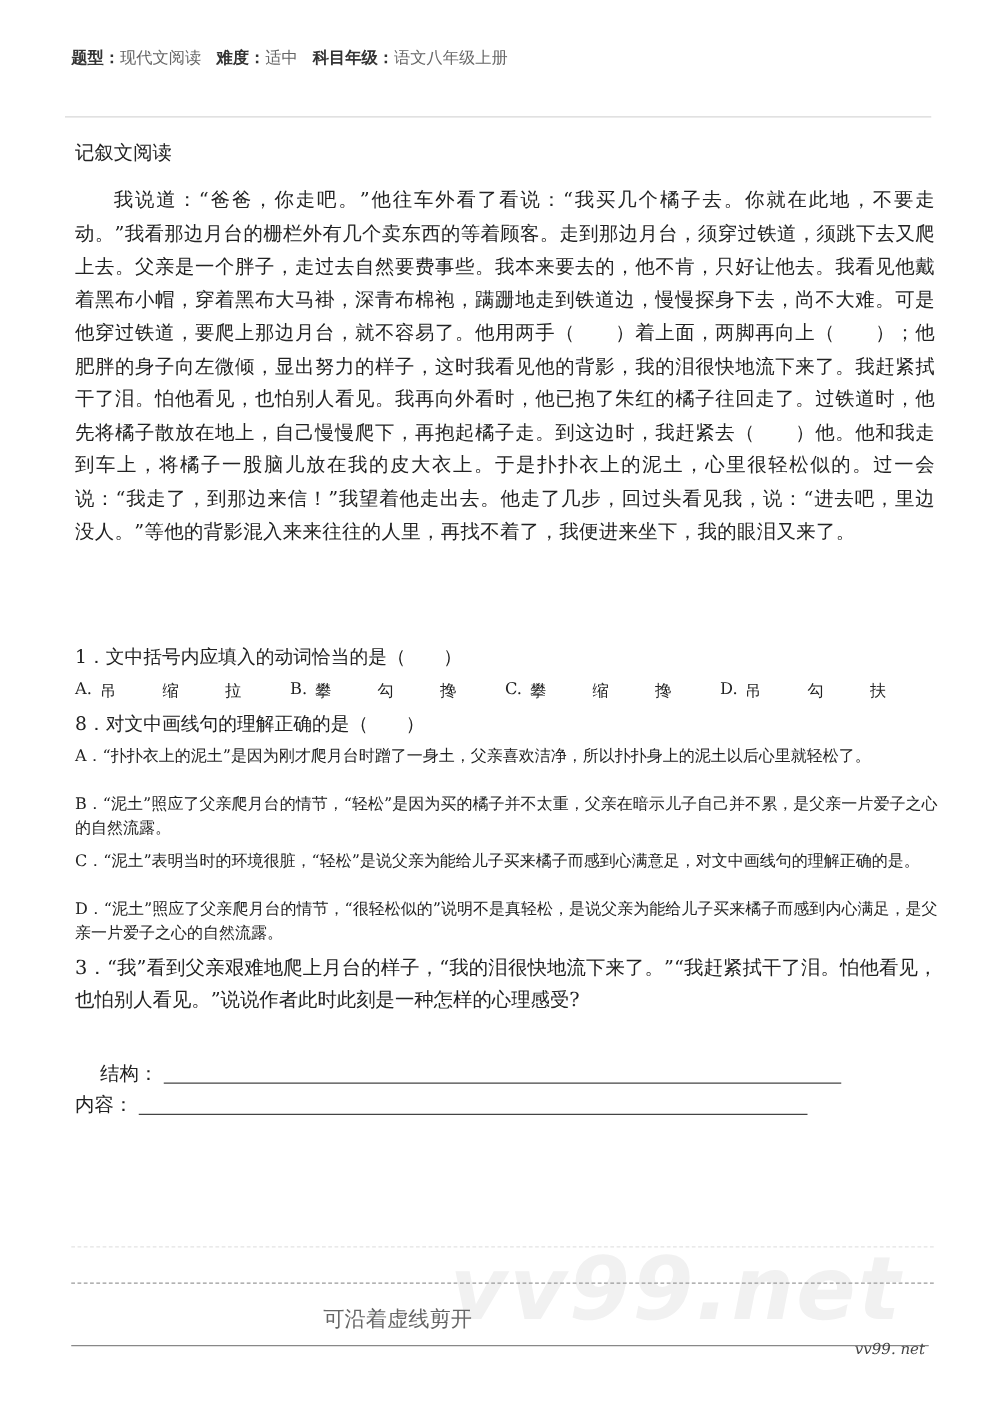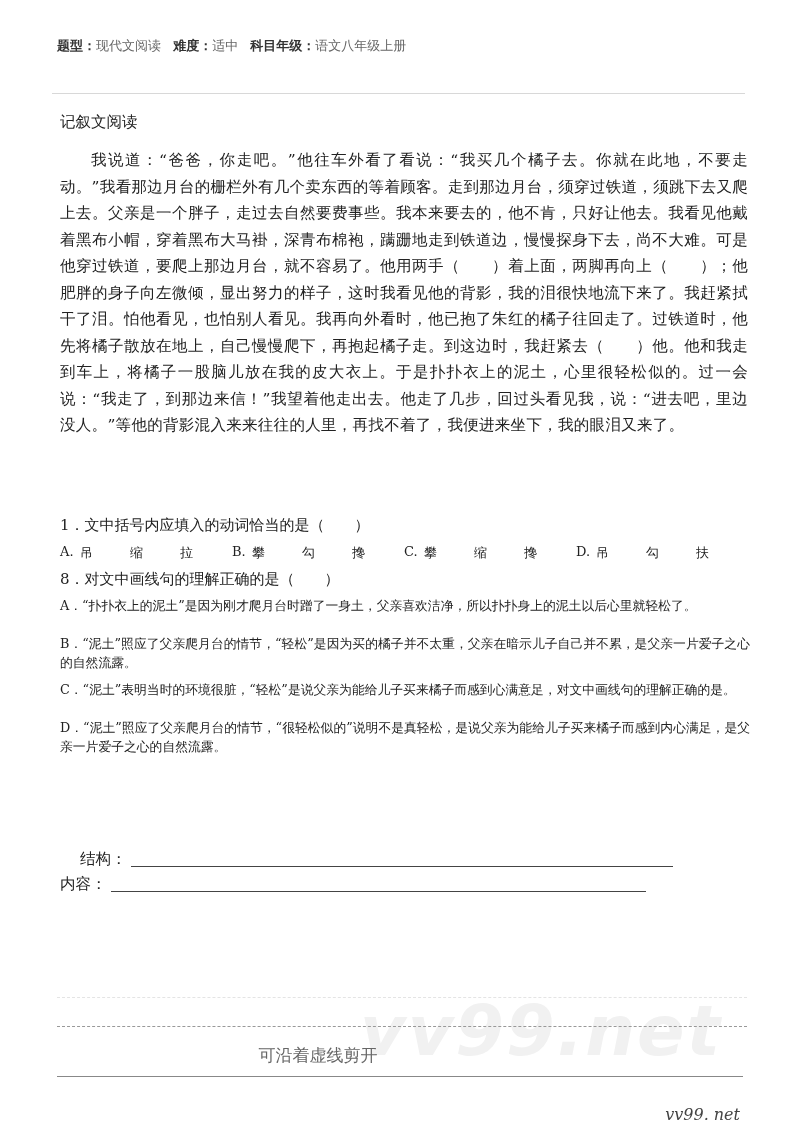--- a/index.html
+++ b/index.html
@@ -49,21 +49,21 @@
   .dash-1 { top: 997px; border-top-color: #e4e4e4; }
   .dash-2 { top: 1026px; border-top-color: #999; }
   .watermark {
     position: absolute; left: 360px; top: 990px; font-size: 70px; font-weight: bold;
     color: #f1f1f1; font-family: "DejaVu Sans", "Liberation Sans", sans-serif; letter-spacing: 2px;
     z-index: 0;
     font-style: italic;
   }
   .cut-note { position: absolute; left: 0; width: 636px; top: 1044px; text-align: center; font-size: 17px; color: #666; z-index: 1; }
   .hr-bottom { position: absolute; left: 57px; width: 686px; top: 1076px; border-top: 1px solid #888; height: 0; }
-  .site { position: absolute; right: 60px; top: 1105px; font-size: 16px; font-style: italic; color: #444; }
+  .site { position: absolute; right: 60px; top: 1072px; font-size: 12px; font-style: italic; color: #444; }
 </style>
 </head>
 <body>
 
 <div class="meta">
   <b>题型：</b><span class="val">现代文阅读</span>
   <b>难度：</b><span class="val">适中</span>
   <b>科目年级：</b><span class="val">语文八年级上册</span>
 </div>
 <div class="hr-top"></div>
@@ -100,20 +100,21 @@
   </div>
 </div>
 
 <div class="q q2">8．对文中画线句的理解正确的是（　　）</div>
 <div class="opt-block ob-a">A．“扑扑衣上的泥土”是因为刚才爬月台时蹭了一身土，父亲喜欢洁净，所以扑扑身上的泥土以后心里就轻松了。</div>
 <div class="opt-block ob-b">B．“泥土”照应了父亲爬月台的情节，“轻松”是因为买的橘子并不太重，父亲在暗示儿子自己并不累，是父亲一片爱子之心的自然流露。</div>
 <div class="opt-block ob-c">C．“泥土”表明当时的环境很脏，“轻松”是说父亲为能给儿子买来橘子而感到心满意足，对文中画线句的理解正确的是。</div>
 <div class="opt-block ob-d">D．“泥土”照应了父亲爬月台的情节，“很轻松似的”说明不是真轻松，是说父亲为能给儿子买来橘子而感到内心满足，是父亲一片爱子之心的自然流露。</div>
 
 <div class="q34">
+  <div>3．“我”看到父亲艰难地爬上月台的样子，“我的泪很快地流下来了。”“我赶紧拭干了泪。怕他看见，也怕别人看见。”说说作者此时此刻是一种怎样的心理感受?</div>
 </div>
 
 <div class="ans-row ans-1">
   <span>内容：</span>
   <span class="line" style="width:535px"></span>
 </div>
 <div class="ans-row ans-2">
   <span>结构：</span>
   <span class="line" style="width:542px"></span>
 </div>

